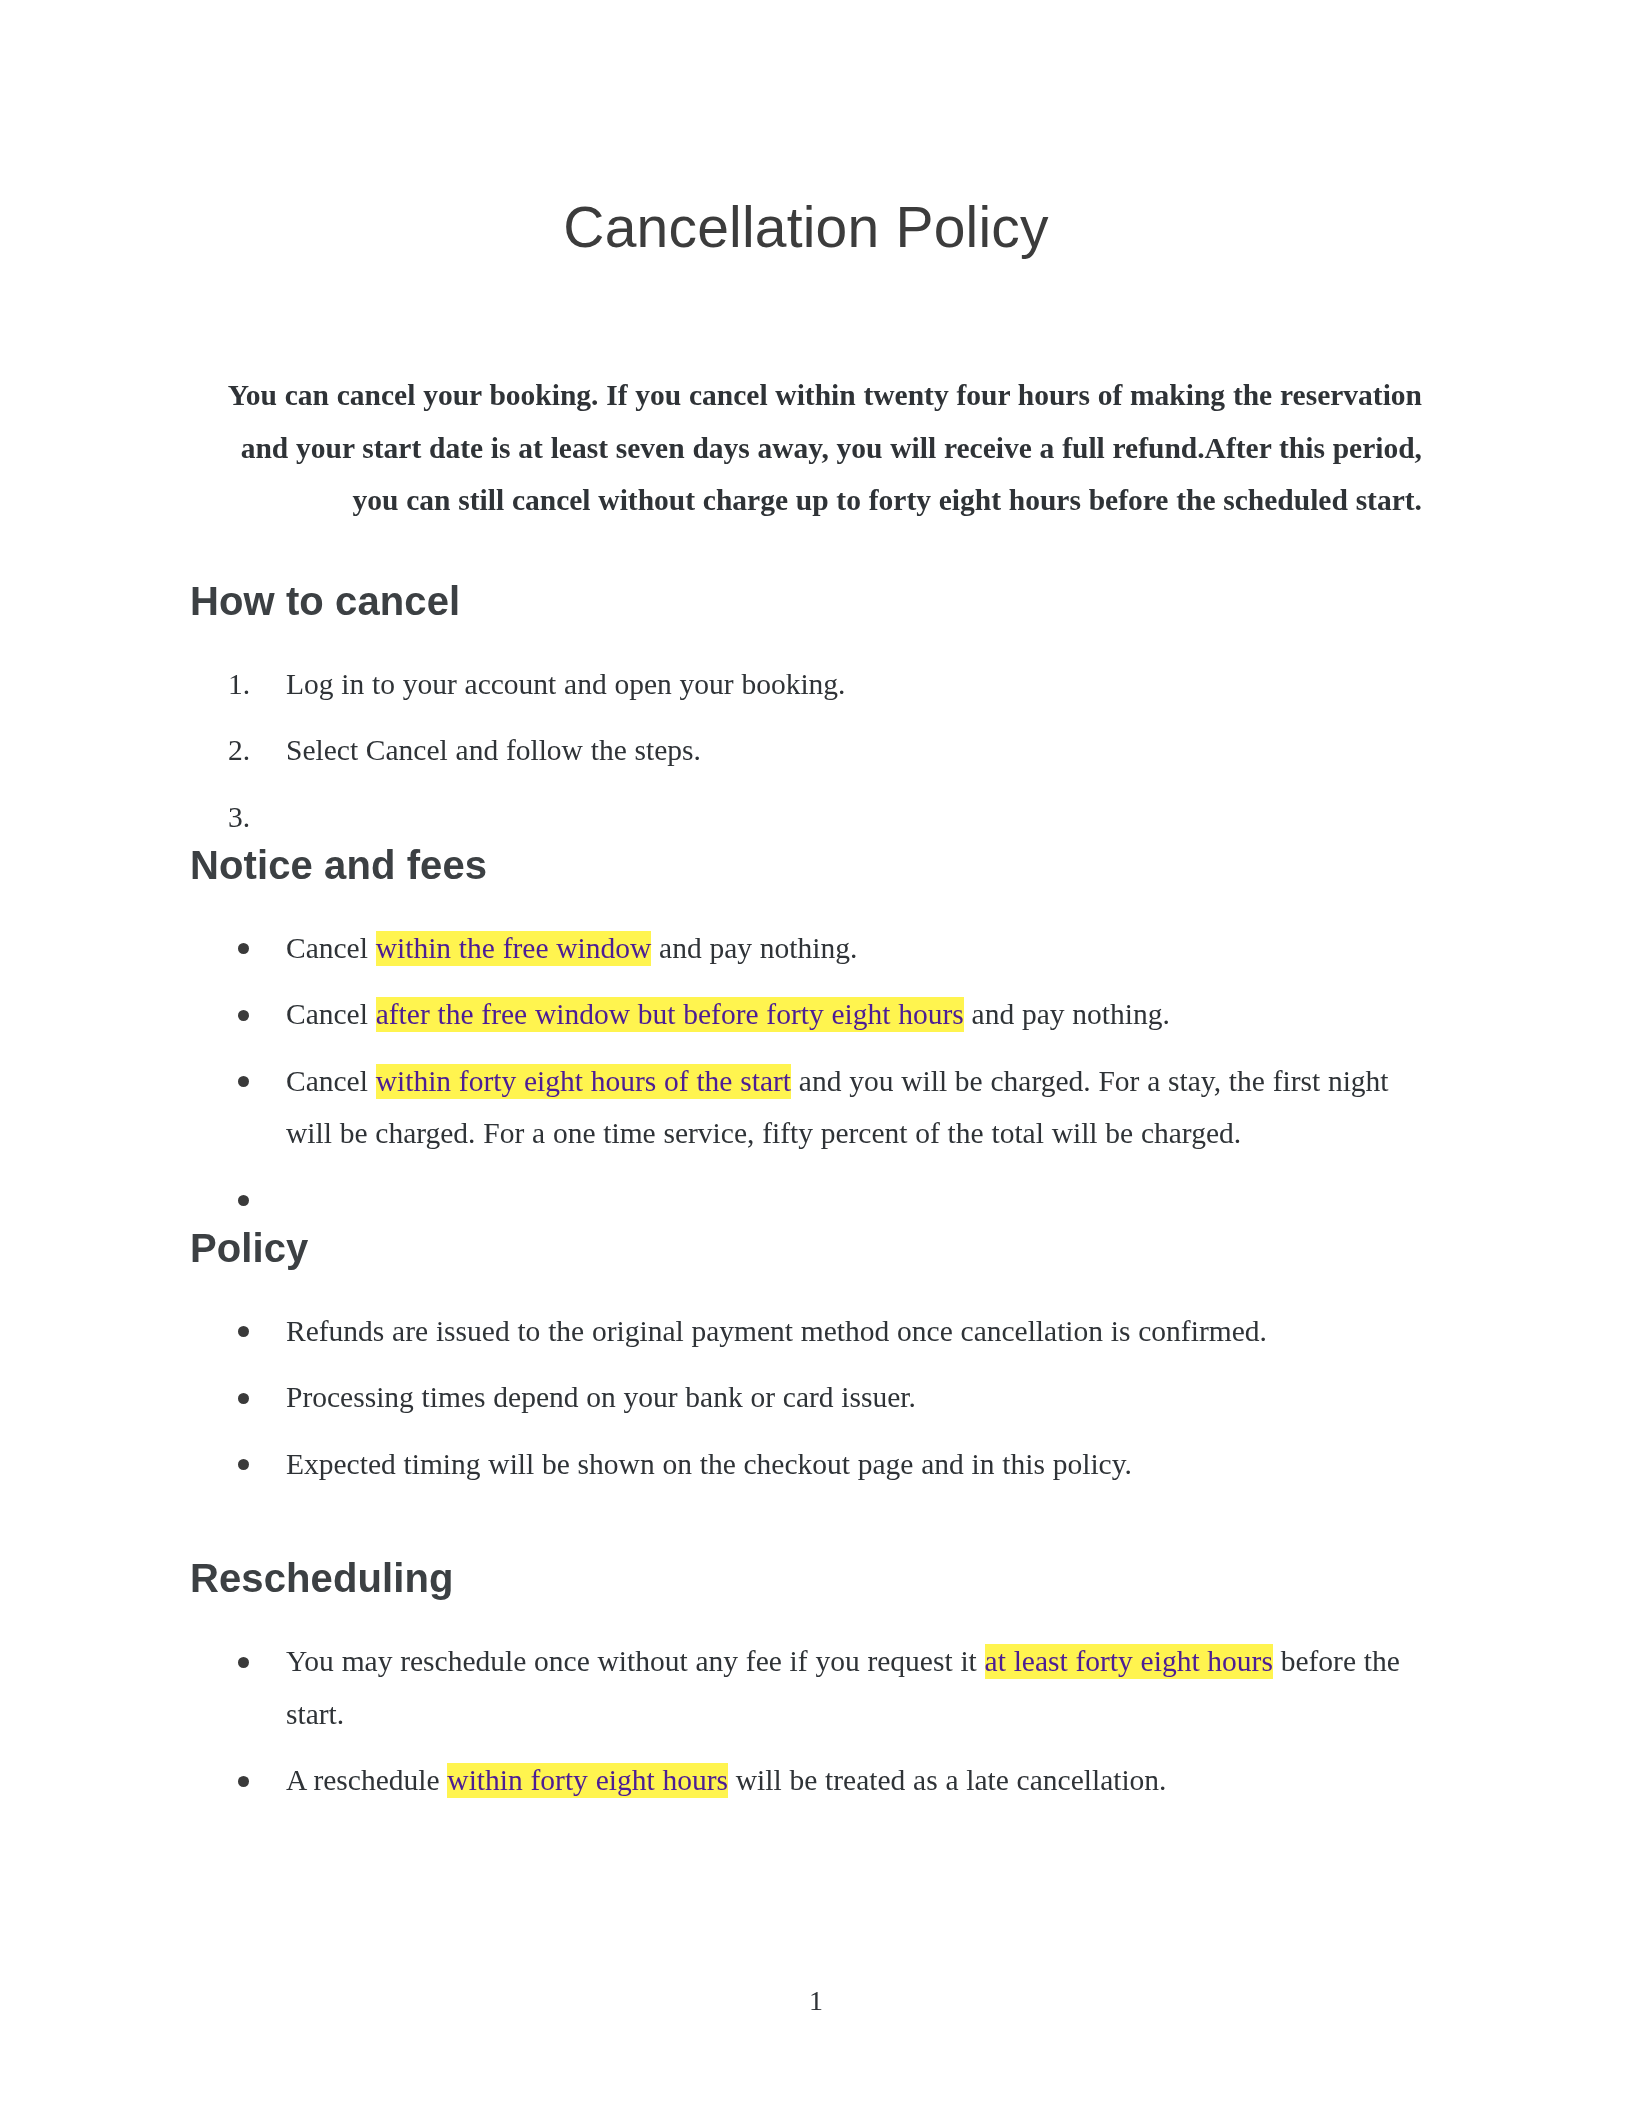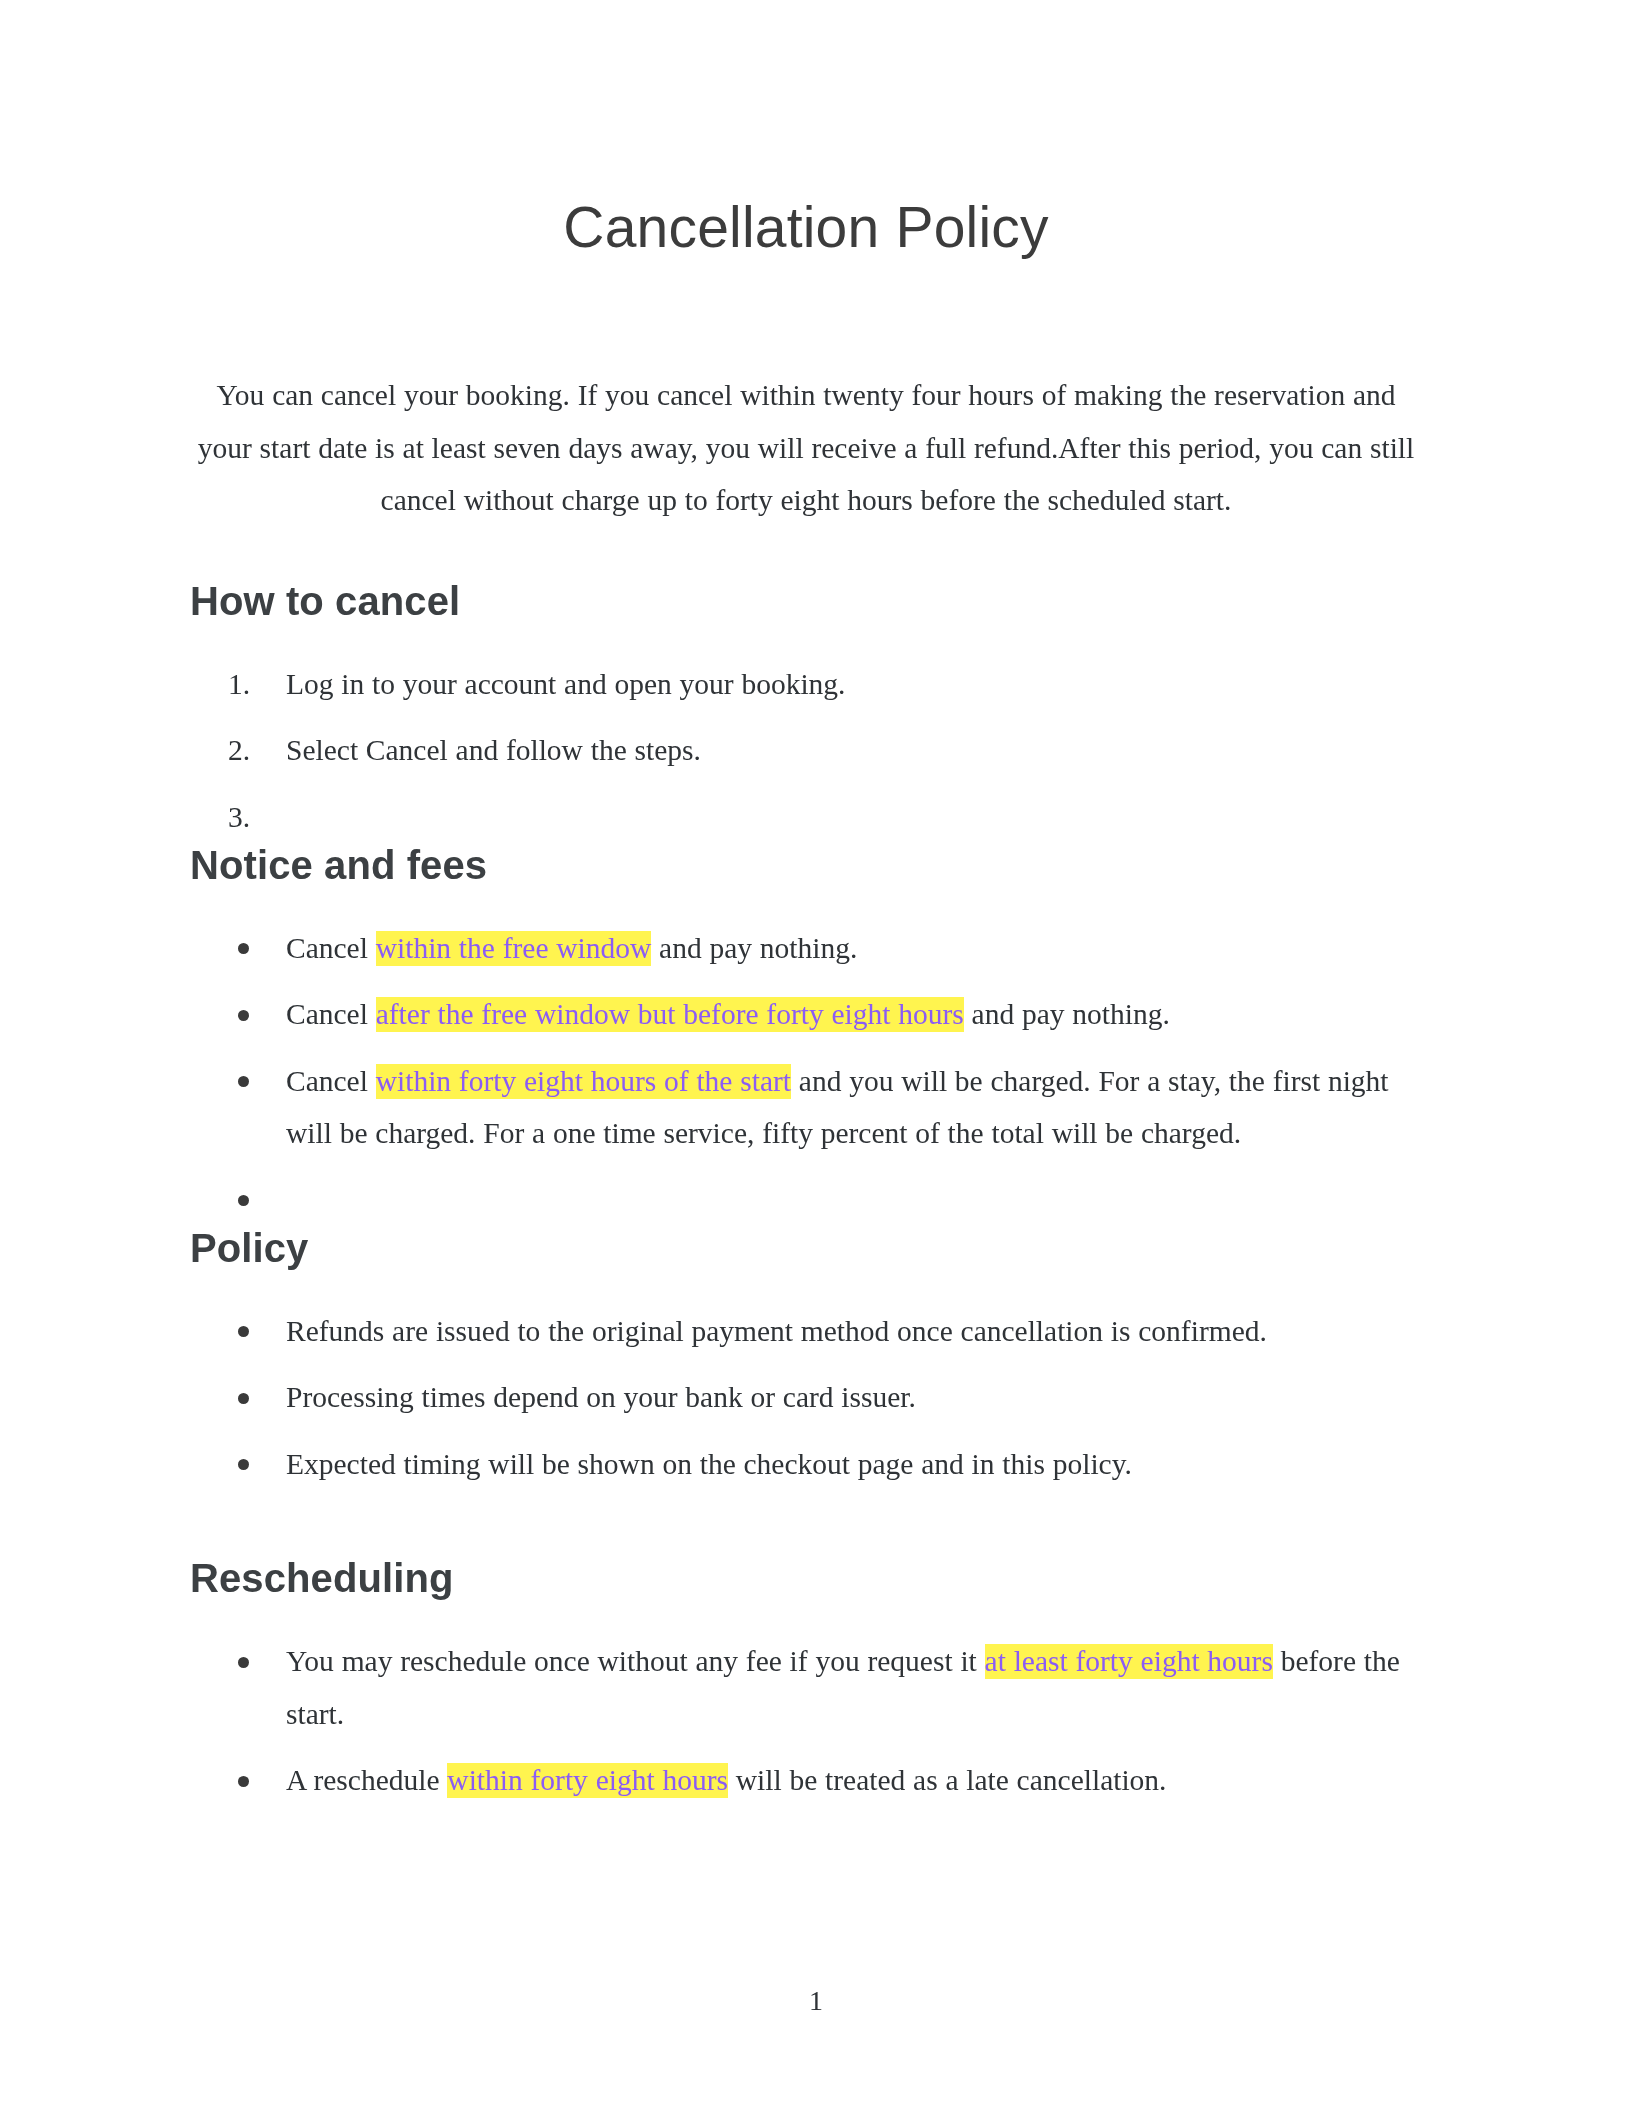--- a/index.html
+++ b/index.html
@@ -37,22 +37,23 @@
     line-height: 1.18;
   }
 
   
   .intro {
     font-size: 29.5px;
     color: #2f3337;
     line-height: 1.78;
     margin: 0;
     padding-top: 104px;
-    text-align: center;
+    text-align: right;
     word-spacing: 0.4px;
+    font-weight: bold;
   }
 
   
   .section-heading {
     font-family: "Liberation Sans", "DejaVu Sans", sans-serif;
     font-size: 40px;
     font-weight: bold;
     color: #3c4043;
     margin: 0;
     padding-top: 52px;
@@ -105,21 +106,21 @@
     border-radius: 50%;
     background: #3a3a3a;
     vertical-align: middle;
     position: relative;
     top: -2px;
   }
 
   
   mark.hl {
     background-color: #fff44f;
-    color: #8b5cf6;
+    color: #4c1d95;
     padding: 1px 0 2px 0;
     box-decoration-break: clone;
     -webkit-box-decoration-break: clone;
   }
 
   
   .page-number {
     position: absolute;
     left: 0;
     right: 0;

